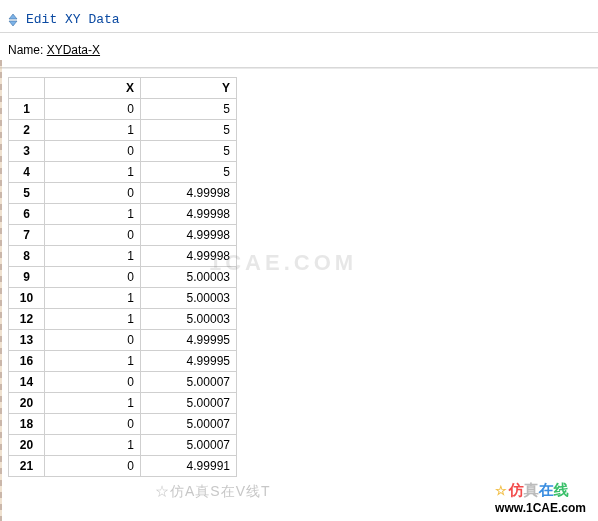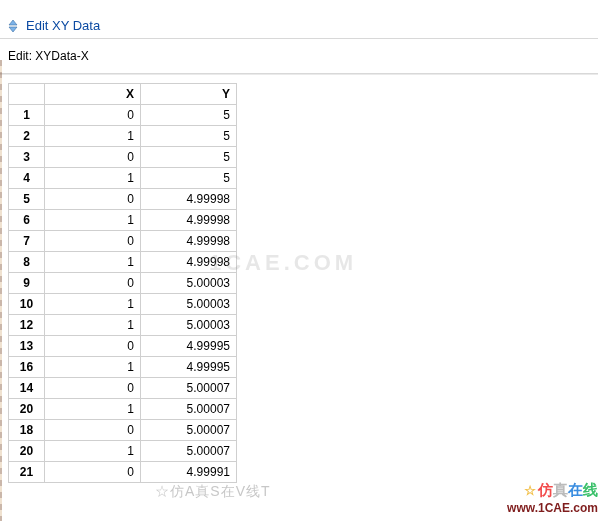--- a/index.html
+++ b/index.html
@@ -9,38 +9,39 @@
       background: #fff;
       color: #000;
       width: 598px;
       height: 521px;
       overflow: hidden;
       position: relative;
     }
     .titlebar {
       display: flex;
       align-items: flex-end;
-      padding: 18px 6px 5px 6px;
-      background: #fff;
+      padding: 12px 6px 5px 6px;
+      background: #fff;
+      font-family: Liberation Mono, monospace;
     }
     .title-icon {
       width: 14px;
       height: 14px;
       margin-right: 6px;
       display: inline-block;
     }
     .title-text { color: #0b4aa2; font-size: 13px; }
     .divider { height: 1px; background: #d8d8d8; }
     .name-bar {
       padding: 10px 8px;
       background: #fff;
       border-bottom: 1px solid #d8d8d8;
     }
     .name-bar span.lbl { display: inline; }
-    .name-bar span.val { display: inline; }
+    .name-bar span.val { display: inline; text-decoration: underline; }
     .panel-shadow {
       height: 1px;
       background: #eaeaea;
     }
     .table-wrap {
       padding: 8px 0 0 8px;
       background: #fff;
       height: calc(521px - 18px - 1px - 36px - 1px);
       overflow: hidden;
     }
@@ -84,33 +85,33 @@
       font-size: 22px;
       font-weight: 700;
       letter-spacing: 4px;
       color: rgba(120,120,120,0.18);
       pointer-events: none;
       user-select: none;
       margin-left: 14px;
     }
     .wm-bottom {
       position: absolute;
-      right: 0;
+      right: 12px;
       bottom: 6px;
-      text-align: right;
+      text-align: left;
       pointer-events: none;
       user-select: none;
     }
     .wm-bottom .line1 { font-size: 15px; font-weight: 600; }
     .wm-bottom .line1 .star { color: #f2c04b; margin-right: 2px; font-size: 13px; }
     .wm-bottom .line1 .c1 { color: #f24b4b; }
     .wm-bottom .line1 .c2 { color: #bbb; }
     .wm-bottom .line1 .c3 { color: #3a8de0; }
     .wm-bottom .line1 .c4 { color: #3ac06a; }
-    .wm-bottom .line2 { color: #7f1d1d; font-size: 12px; font-weight: 600; margin-top: 1px; }
+    .wm-bottom .line2 { color: #000000; font-size: 12px; font-weight: 600; margin-top: 1px; }
     .wm-mid {
       position: absolute;
       top: 483px;
       left: 155px;
       font-size: 14px;
       color: rgba(130,130,130,0.45);
       letter-spacing: 1px;
       pointer-events: none;
     }
   </style>
@@ -122,21 +123,21 @@
     <svg width="14" height="14" viewBox="0 0 14 14">
       <polygon points="7,1 3,6 11,6" fill="#7db3e8" stroke="#3a6fa6" stroke-width="0.6"></polygon>
       <polygon points="7,13 3,8 11,8" fill="#7db3e8" stroke="#3a6fa6" stroke-width="0.6"></polygon>
     </svg>
   </span>
   <span class="title-text">Edit XY Data</span>
 </div>
 <div class="divider"></div>
 
 <div class="name-bar">
-  <span class="lbl">Edit:</span>
+  <span class="lbl">Name:</span>
   <span> </span>
   <span class="val">XYData-X</span>
 </div>
 <div class="panel-shadow"></div>
 
 <div class="left-strip"></div>
 
 <div class="table-wrap">
   <table>
     <thead>

